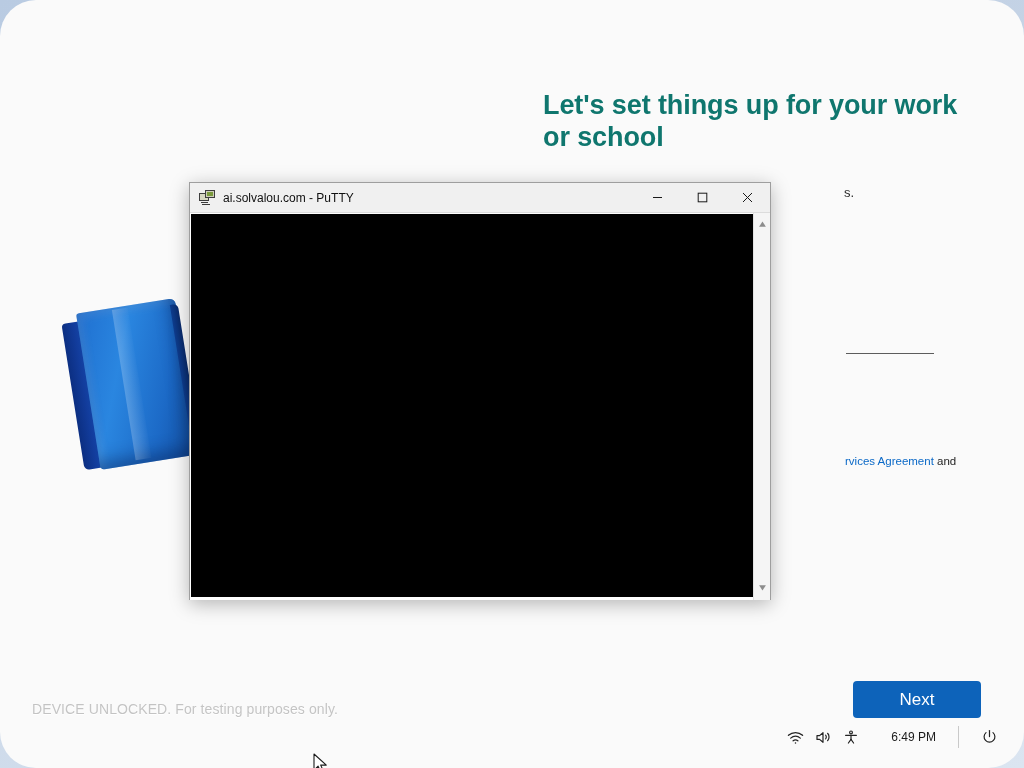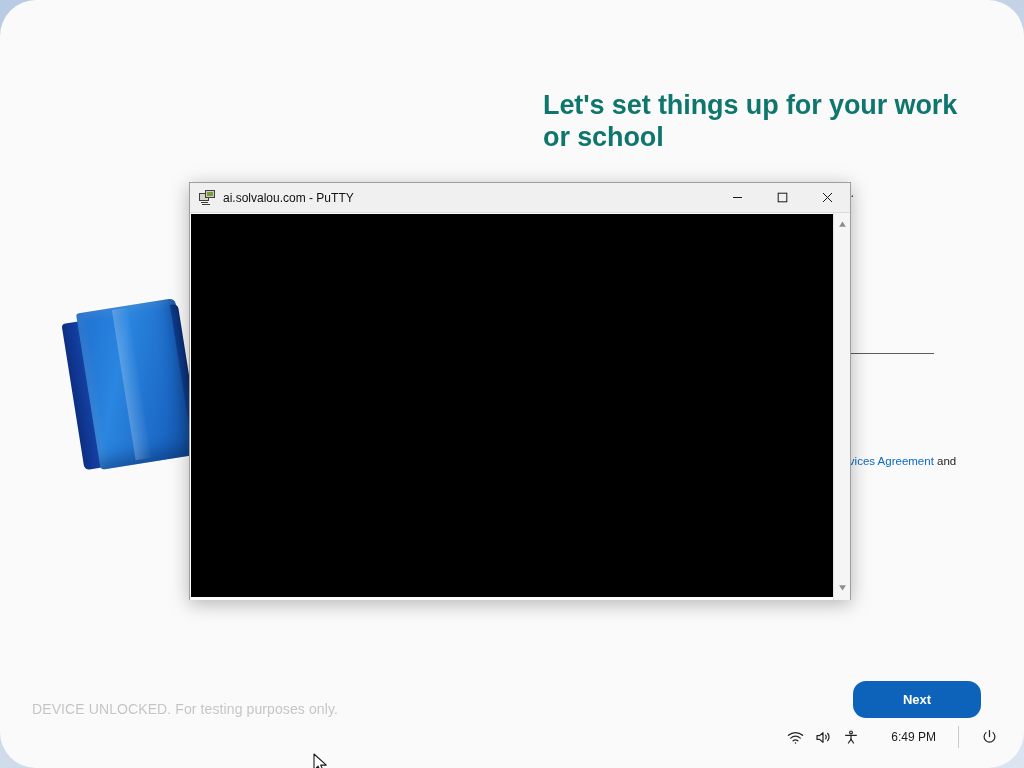--- a/index.html
+++ b/index.html
@@ -117,25 +117,24 @@
   
   #next-btn {
     position: absolute;
     left: 853px;
     top: 681px;
     width: 128px;
     height: 37px;
     background: #0d63ba;
     color: #ffffff;
     border: none;
-    border-radius: 13px;
-    font-size: 13px;
+    border-radius: 4px;
+    font-size: 17px;
     font-family: "Liberation Sans", sans-serif;
     cursor: pointer;
-    font-weight: bold;
   }
 
   
   #watermark {
     position: absolute;
     left: 32px;
     top: 698px;
     font-size: 14px;
     line-height: 1.6;
     color: rgba(150,150,150,0.55);
@@ -176,21 +175,21 @@
     display: flex;
     align-items: center;
   }
   .tray-ico { display: block; }
 
   
   #putty {
     position: absolute;
     left: 189px;
     top: 182px;
-    width: 662px;
+    width: 582px;
     height: 418px;
     background: #f0f0f0;
     border: 1px solid #9e9e9e;
     box-shadow: 0 4px 18px rgba(0,0,0,0.28);
     box-sizing: border-box;
   }
   #putty-titlebar {
     position: relative;
     height: 29px;
     background: #f0f0f0;

